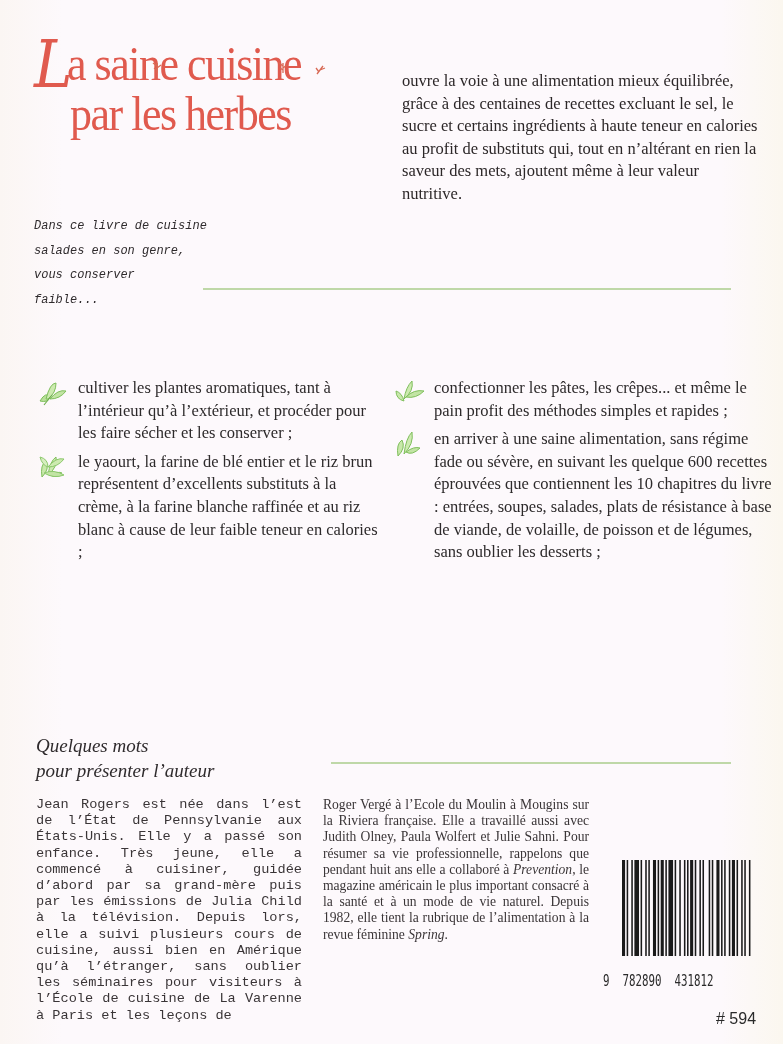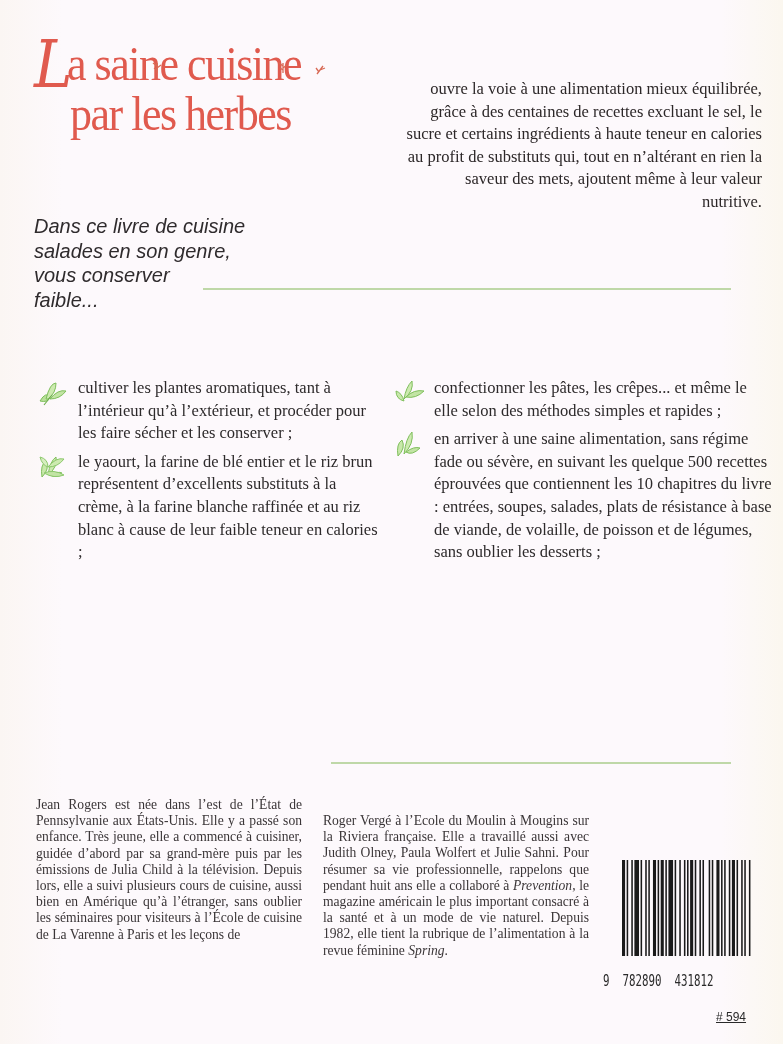--- a/index.html
+++ b/index.html
@@ -24,31 +24,30 @@
     .title .line { display: block; white-space: nowrap; }
     .title .line2 { padding-left: 36px; }
     .title .big-l {
       font-family: "DejaVu Serif", serif; font-style: italic;
       font-size: 58px; line-height: 40px; vertical-align: -6px; margin-right: -4px;
     }
     .sprig { position: absolute; width: 14px; height: 14px; }
 
     
     .intro {
-      position: absolute; left: 402px; top: 78px; width: 360px;
+      position: absolute; left: 402px; top: 70px; width: 360px;
       font-size: 16.5px; line-height: 22.6px; color: #2c2728;
       font-family: "Liberation Serif", serif;
-      text-align: right;
     }
 
     
     .lead {
       position: absolute; left: 34px; top: 214px; width: 300px;
-      font-family: Liberation Sans, sans-serif; font-style: italic;
-      font-size: 20px; line-height: 24.5px; color: #2f2b2d;
+      font-family: Liberation Mono, monospace; font-style: italic;
+      font-size: 12px; line-height: 24.5px; color: #2f2b2d;
     }
     .rule { position: absolute; height: 1.5px; background: #bfd8a8; }
 
     
     .col { position: absolute; margin-top: 42px; }
     .col-left { left: 36px; top: 335px; width: 345px; }
     .col-right { left: 392px; top: 335px; width: 380px; }
     .item { position: relative; padding-left: 42px; margin-bottom: 6px;
       font-family: "Liberation Serif", serif; font-size: 16.5px; line-height: 22.6px; color: #2d2a2b; }
     .item .leaf { position: absolute; left: 0; top: 2px; width: 34px; height: 28px; }
@@ -59,34 +58,34 @@
       font-family: "Liberation Serif", serif; font-style: italic;
       font-size: 19px; line-height: 24.5px; color: #2f2b2d;
     }
 
     
     .bio {
       position: absolute; top: 797px; width: 266px;
       font-family: "Liberation Serif", serif; font-size: 13.6px; line-height: 16.2px;
       text-align: justify; color: #3a3537; hyphens: none;
     }
-    .bio-left { left: 36px; }
-    .bio-right { left: 323px; margin-top: 16px; }
+    .bio-left { left: 36px; font-family: Liberation Mono, monospace; }
+    .bio-right { left: 323px; }
     .bio i { font-style: italic; }
 
     
     .barcode { position: absolute; left: 622px; top: 860px; width: 130px; height: 96px; }
     .barcode-digits {
       position: absolute; left: 603px; top: 972px; width: 150px;
       font-family: "DejaVu Sans Mono", monospace; font-size: 15px; color: #2a2a2a;
       letter-spacing: 0px; white-space: pre; transform: scaleX(0.72); transform-origin: left;
     }
     .catalog {
       position: absolute; left: 716px; top: 1010px;
-      font-family: "Liberation Sans", sans-serif; font-size: 12px; color: #2a2a2a; text-decoration: underline;
+      font-family: "Liberation Sans", sans-serif; font-size: 16px; color: #2a2a2a;
     }
   </style>
 </head>
 <body>
 
 <div class="page">
 
   <div class="title">
     <span class="line"><span class="big-l">L</span><span>a saine cuisine</span></span>
     <span class="line line2">par les herbes</span>
@@ -139,32 +138,36 @@
     </div>
   </div>
 
   <div class="col col-right">
     <div class="item">
       <svg class="leaf" viewBox="0 0 34 28">
           <path d="M4 12 Q10 14 12 22 Q4 20 4 12Z" fill="#c8e8aa" stroke="#7fbf5c" stroke-width="1"></path>
           <path d="M12 20 Q14 8 20 2 Q22 12 12 20Z" fill="#cdeab0" stroke="#7fbf5c" stroke-width="1"></path>
           <path d="M14 18 Q22 10 32 12 Q24 20 14 18Z" fill="#c2e4a4" stroke="#7fbf5c" stroke-width="1"></path>
         </svg>
-      <span>confectionner les pâtes, les crêpes... et même le elle selon des méthodes simples et rapides ;</span>
+      <span>confectionner les pâtes, les crêpes... et même le pain profit des méthodes simples et rapides ;</span>
     </div>
     <div class="item">
       <svg class="leaf" viewBox="0 0 34 28">
           <path d="M6 26 Q4 14 10 10 Q14 18 6 26Z" fill="#c8e8aa" stroke="#7fbf5c" stroke-width="1"></path>
           <path d="M12 24 Q14 8 20 2 Q22 14 12 24Z" fill="#cdeab0" stroke="#7fbf5c" stroke-width="1"></path>
           <path d="M14 22 Q22 16 28 18 Q20 26 14 22Z" fill="#c2e4a4" stroke="#7fbf5c" stroke-width="1"></path>
         </svg>
-      <span>en arriver à une saine alimentation, sans régime fade ou sévère, en suivant les quelque 500 recettes éprouvées que contiennent les 10 chapitres du livre : entrées, soupes, salades, plats de résistance à base de viande, de volaille, de poisson et de légumes, sans oublier les desserts ;</span>
-    </div>
-  </div>
-
+      <span>en arriver à une saine alimentation, sans régime fade ou sévère, en suivant les quelque 600 recettes éprouvées que contiennent les 10 chapitres du livre : entrées, soupes, salades, plats de résistance à base de viande, de volaille, de poisson et de légumes, sans oublier les desserts ;</span>
+    </div>
+  </div>
+
+  <div class="author-head">
+    <div>Quelques mots</div>
+    <div>pour présenter l’auteur</div>
+  </div>
   <div class="rule" style="left:331px;top:762px;width:400px"></div>
 
   <div class="bio bio-left">Jean Rogers est née dans l’est de l’État de Pennsylvanie aux États-Unis. Elle y a passé son enfance. Très jeune, elle a commencé à cuisiner, guidée d’abord par sa grand-mère puis par les émissions de Julia Child à la télévision. Depuis lors, elle a suivi plusieurs cours de cuisine, aussi bien en Amérique qu’à l’étranger, sans oublier les séminaires pour visiteurs à l’École de cuisine de La Varenne à Paris et les leçons de</div>
   <div class="bio bio-right"><span>Roger Vergé à l’Ecole du Moulin à Mougins sur la Riviera française. Elle a travaillé aussi avec Judith Olney, Paula Wolfert et Julie Sahni. Pour résumer sa vie professionnelle, rappelons que pendant huit ans elle a collaboré à </span><i>Prevention</i><span>, le magazine américain le plus important consacré à la santé et à un mode de vie naturel. Depuis 1982, elle tient la rubrique de l’alimentation à la revue féminine </span><i>Spring</i><span>.</span></div>
 
   <svg class="barcode" id="barcode" viewBox="0 0 130 96" preserveAspectRatio="none">
       <rect x="0" y="0" width="3.0952380952380953" height="96" fill="#1a1a1a"></rect>
       <rect x="4.642857142857143" y="0" width="1.5476190476190477" height="96" fill="#1a1a1a"></rect>
       <rect x="9.285714285714286" y="0" width="1.5476190476190477" height="96" fill="#1a1a1a"></rect>
       <rect x="12.380952380952381" y="0" width="4.642857142857143" height="96" fill="#1a1a1a"></rect>

